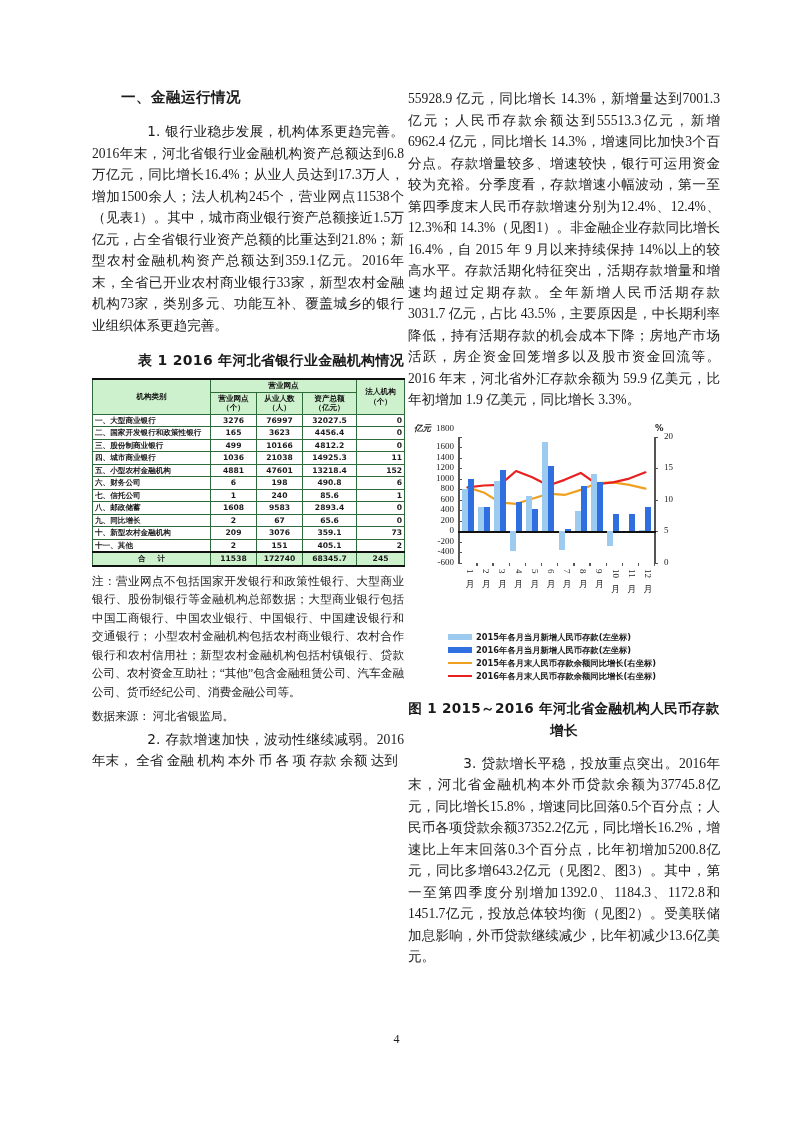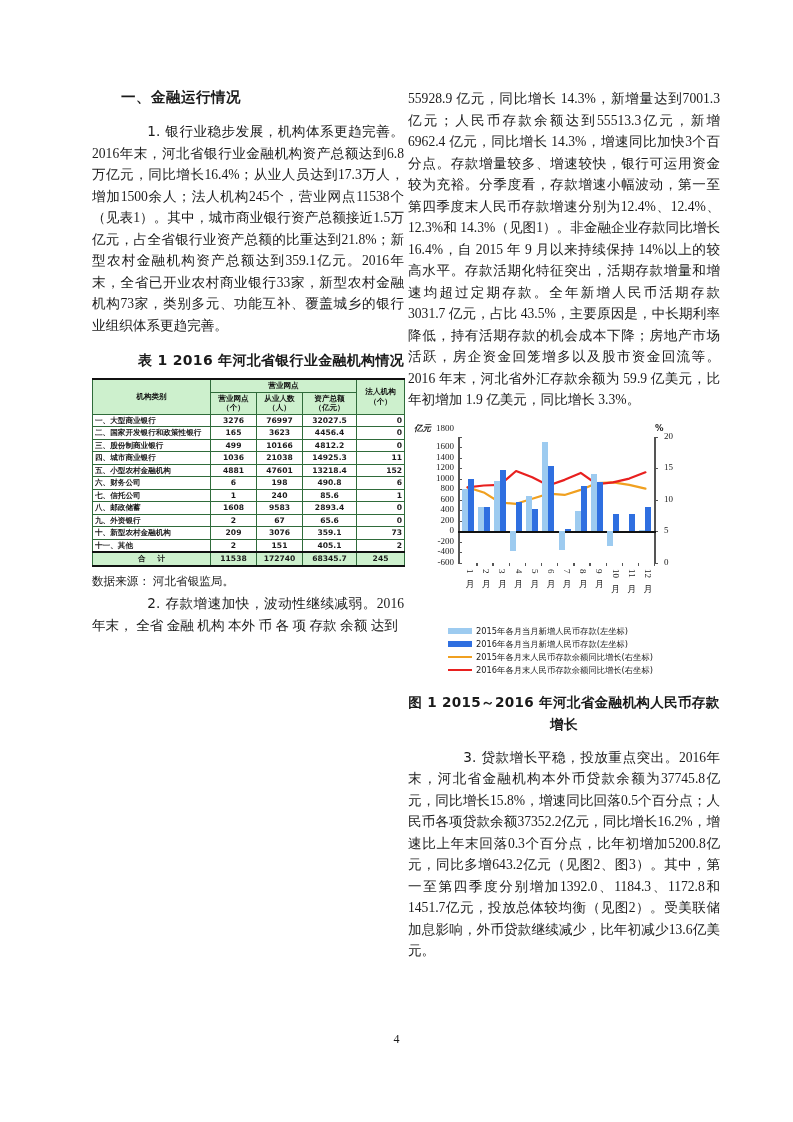--- a/index.html
+++ b/index.html
@@ -179,25 +179,26 @@
   .bar.b16 { background: #2f6fe0; }
   .xlab {
     position: absolute;
     font-size: 9px;
     writing-mode: vertical-rl;
     font-family: "Liberation Serif", serif;
     white-space: nowrap;
     letter-spacing: 0px;
   }
   .legend {
-    margin-top: 2px;
+    margin-top: 8px;
     margin-left: 40px;
     font-family: "DejaVu Sans", "Liberation Sans", sans-serif;
     font-size: 8.3px;
     line-height: 13px;
+    font-weight: bold;
   }
   .legend .row { display: flex; align-items: center; }
   .swatch {
     display: inline-block;
     width: 24px;
     height: 6px;
     margin-right: 4px;
     flex: 0 0 auto;
   }
   .swatch.line {
@@ -325,21 +326,21 @@
             <td class="num-r">1</td>
           </tr>
           <tr>
             <td class="lbl">八、邮政储蓄</td>
             <td class="num">1608</td>
             <td class="num">9583</td>
             <td class="num">2893.4</td>
             <td class="num-r">0</td>
           </tr>
           <tr>
-            <td class="lbl">九、外资银行</td>
+            <td class="lbl">九、同比增长</td>
             <td class="num">2</td>
             <td class="num">67</td>
             <td class="num">65.6</td>
             <td class="num-r">0</td>
           </tr>
           <tr>
             <td class="lbl">十、新型农村金融机构</td>
             <td class="num">209</td>
             <td class="num">3076</td>
             <td class="num">359.1</td>
@@ -355,20 +356,21 @@
           <tr class="total">
             <td class="lbl topline botline">合计</td>
             <td class="num topline botline">11538</td>
             <td class="num topline botline">172740</td>
             <td class="num topline botline">68345.7</td>
             <td class="num topline botline">245</td>
           </tr>
         </tbody>
     </table>
 
+    <p class="note">注：营业网点不包括国家开发银行和政策性银行、大型商业银行、股份制银行等金融机构总部数据；大型商业银行包括中国工商银行、中国农业银行、中国银行、中国建设银行和交通银行； 小型农村金融机构包括农村商业银行、农村合作银行和农村信用社；新型农村金融机构包括村镇银行、贷款公司、农村资金互助社；“其他”包含金融租赁公司、汽车金融公司、货币经纪公司、消费金融公司等。</p>
     <p class="note">数据来源： 河北省银监局。</p>
 
     <p class="indent" style="margin-top:2px"><span class="run-head">2. 存款增速加快，波动性继续减弱。</span><span>2016 年末， 全省 金融 机构 本外 币 各 项 存款 余额 达到</span></p>
   </div>
 
   <div class="col col-right">
 
     <p>55928.9 亿元，同比增长 14.3%，新增量达到7001.3亿元；人民币存款余额达到55513.3亿元，新增 6962.4 亿元，同比增长 14.3%，增速同比加快3个百分点。存款增量较多、增速较快，银行可运用资金较为充裕。分季度看，存款增速小幅波动，第一至第四季度末人民币存款增速分别为12.4%、12.4%、12.3%和 14.3%（见图1）。非金融企业存款同比增长 16.4%，自 2015 年 9 月以来持续保持 14%以上的较高水平。存款活期化特征突出，活期存款增量和增速均超过定期存款。全年新增人民币活期存款 3031.7 亿元，占比 43.5%，主要原因是，中长期利率降低，持有活期存款的机会成本下降；房地产市场活跃，房企资金回笼增多以及股市资金回流等。2016 年末，河北省外汇存款余额为 59.9 亿美元，比年初增加 1.9 亿美元，同比增长 3.3%。</p>
 
     <div class="figwrap">

